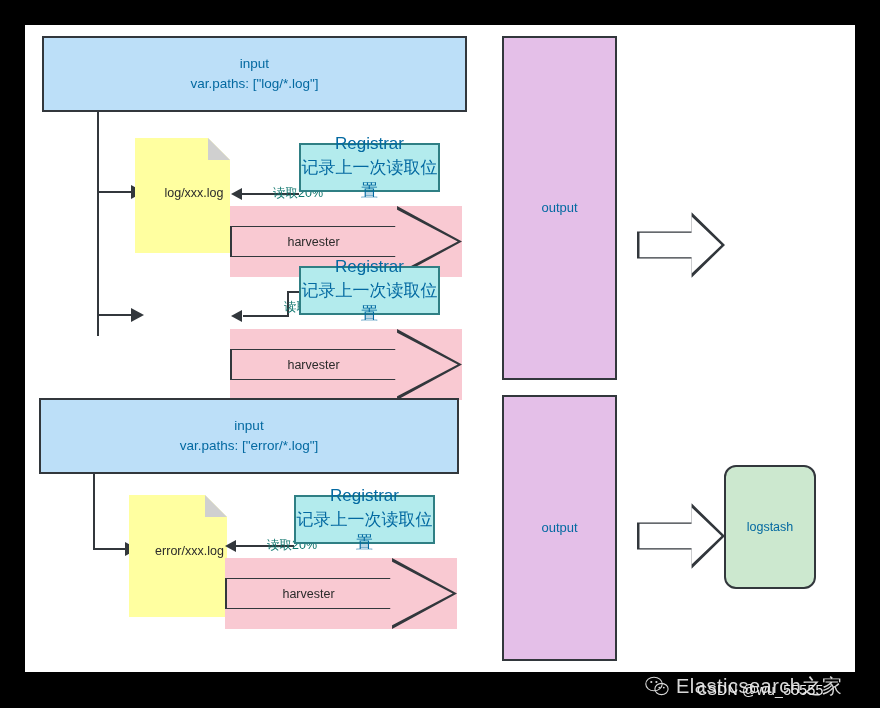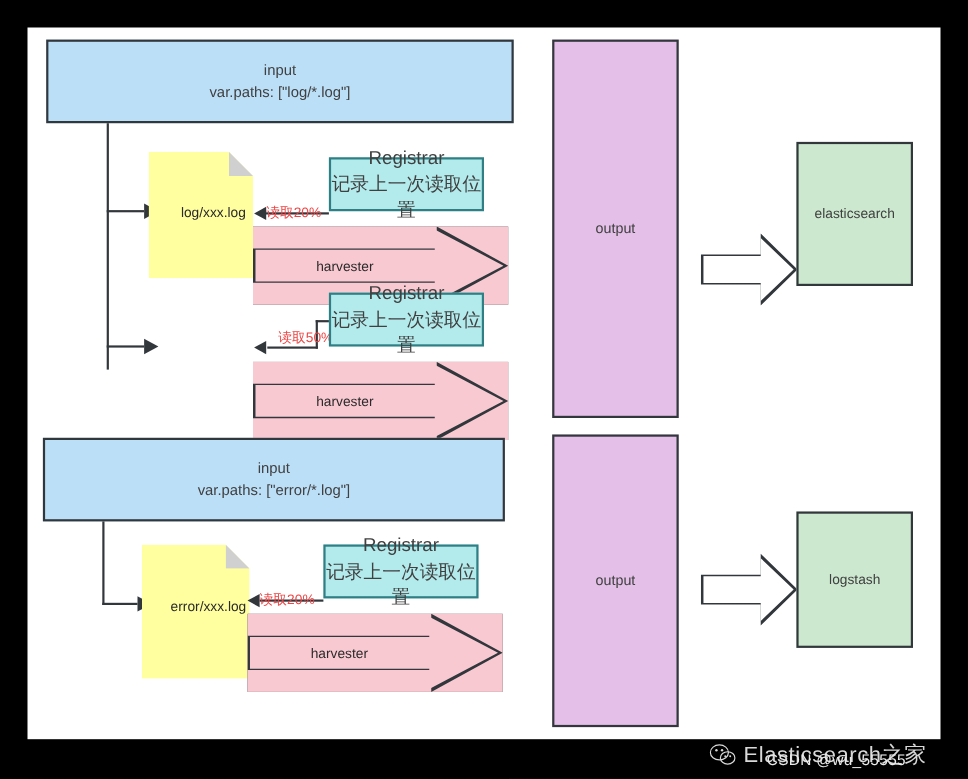--- a/index.html
+++ b/index.html
@@ -23,21 +23,21 @@
     background: #ffffff;
   }
   .box {
     position: absolute;
     box-sizing: border-box;
     border: 2px solid #32373c;
     display: flex;
     align-items: center;
     justify-content: center;
     text-align: center;
-    color: #404040;
+    color: #0369a1;
     font-size: 13px;
     line-height: 1.45;
   }
   .input-box {
     background: #bcdff8;
     font-size: 13.5px;
   }
   .registrar-box {
     background: #b3ebed;
     border: 2px solid #2f7f84;
@@ -143,23 +143,24 @@
   }
   .hollow-arrow-inner {
     position: absolute;
     inset: 0;
     background: #ffffff;
     clip-path: polygon(2.5px 32%, 62% 32%, 62% 8%, 96% 50%, 62% 92%, 62% 68%, 2.5px 68%);
   }
   .read-label {
     position: absolute;
     font-size: 12.5px;
-    color: #ef4444;
+    color: #0f766e;
     white-space: nowrap;
     background: transparent;
+    margin-left: 31px;
   }
   
   .watermark {
     position: absolute;
     display: flex;
     align-items: center;
     gap: 7px;
   }
   .wm-text {
     font-size: 20px;
@@ -238,23 +239,20 @@
 
   <div class="box output-box" style="left:477px; top:11px; width:115px; height:344px;">
     <span>output</span>
   </div>
 
   <div class="hollow-arrow" style="left:612px; top:186px; width:88px; height:68px;">
     <div class="hollow-arrow-outline"></div>
     <div class="hollow-arrow-inner"></div>
   </div>
 
-  <div class="box sink-box" style="left:699px; top:104px; width:106px; height:131px;">
-    <span>elasticsearch</span>
-  </div>
 
   <div class="box input-box" style="left:14px; top:373px; width:420px; height:76px;">
     <div>
       <div>input</div>
       <div>var.paths: ["error/*.log"]</div>
     </div>
   </div>
 
   <div class="line-v" style="left:68px; top:449px; height:76px;"></div>
   <div class="line-h" style="left:68px; top:523px; width:32px;"></div>
@@ -285,21 +283,21 @@
 
   <div class="box output-box" style="left:477px; top:370px; width:115px; height:266px;">
     <span>output</span>
   </div>
 
   <div class="hollow-arrow" style="left:612px; top:477px; width:88px; height:68px;">
     <div class="hollow-arrow-outline"></div>
     <div class="hollow-arrow-inner"></div>
   </div>
 
-  <div class="box sink-box" style="left:699px; top:440px; width:106px; height:124px;">
+  <div class="box sink-box" style="left:699px; top:440px; width:92px; height:124px;border-radius:12px;">
     <span>logstash</span>
   </div>
 
   <div class="watermark" style="left:620px; top:648px;">
     <svg width="24" height="21" viewBox="0 0 24 21">
       <ellipse cx="9" cy="8" rx="8.2" ry="6.8" fill="none" stroke="#d8d8d8" stroke-width="1.1"></ellipse>
       <ellipse cx="16.5" cy="13" rx="6.6" ry="5.6" fill="none" stroke="#d8d8d8" stroke-width="1.1"></ellipse>
       <circle cx="6.3" cy="6" r="1.1" fill="#d8d8d8"></circle>
       <circle cx="11.4" cy="6" r="1.1" fill="#d8d8d8"></circle>
       <circle cx="14.3" cy="11.6" r="0.9" fill="#d8d8d8"></circle>

